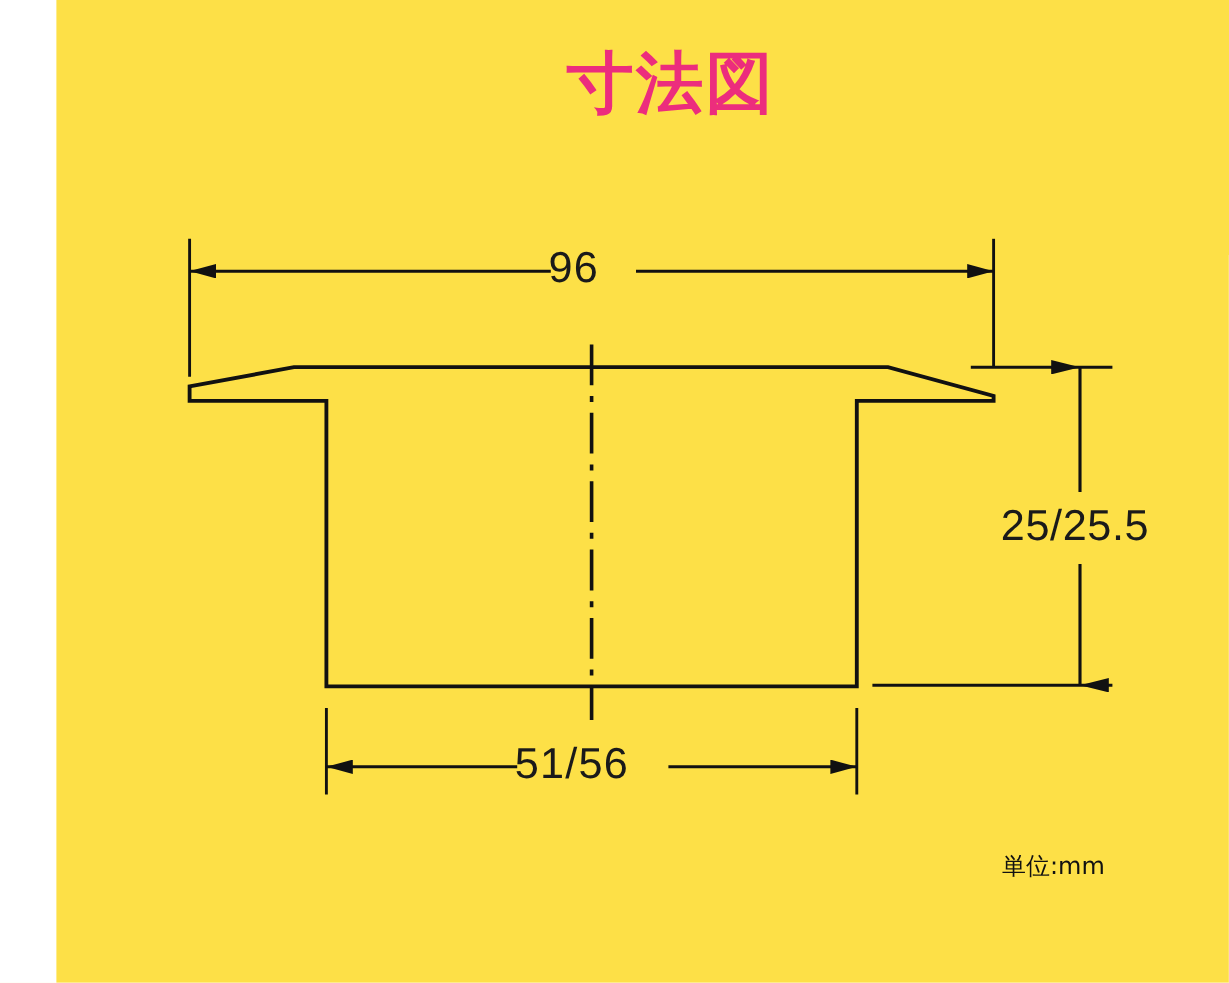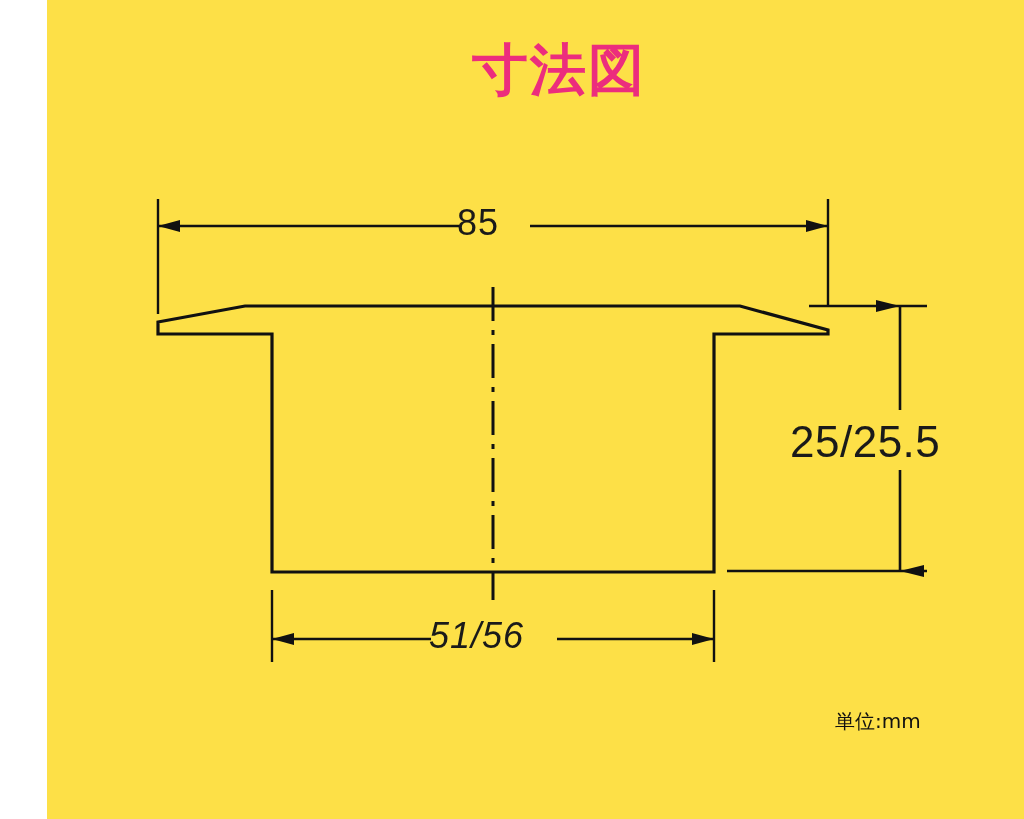--- a/index.html
+++ b/index.html
@@ -50,26 +50,25 @@
     left: 410px;
     top: 202px;
     font-size: 36px;
     letter-spacing: 1px;
   }
   #dim-bottom-label {
     left: 382px;
     top: 615px;
     font-size: 36px;
     letter-spacing: 1px;
-    font-style: italic;
   }
   #dim-right-label {
-    left: 743px;
+    left: 787px;
     top: 417px;
-    font-size: 44px;
+    font-size: 36px;
     letter-spacing: 0.5px;
   }
   #unit-note {
     position: absolute;
     left: 788px;
     top: 708px;
     font-family: "DejaVu Sans", "Liberation Sans", sans-serif;
     font-size: 20px;
     color: #111111;
     white-space: nowrap;
@@ -141,21 +140,21 @@
                L 667 334
                L 667 572
                L 225 572
                L 225 334
                L 111 334
                Z"></path>
     </g>
 
   </svg>
 
-  <div class="dim-text" id="dim-top-label">85</div>
+  <div class="dim-text" id="dim-top-label">96</div>
 
   <div class="dim-text" id="dim-bottom-label">51/56</div>
 
   <div class="dim-text" id="dim-right-label">25/25.5</div>
 
   <div id="unit-note">単位:mm</div>
 
 </div>
 
 </body></html>

